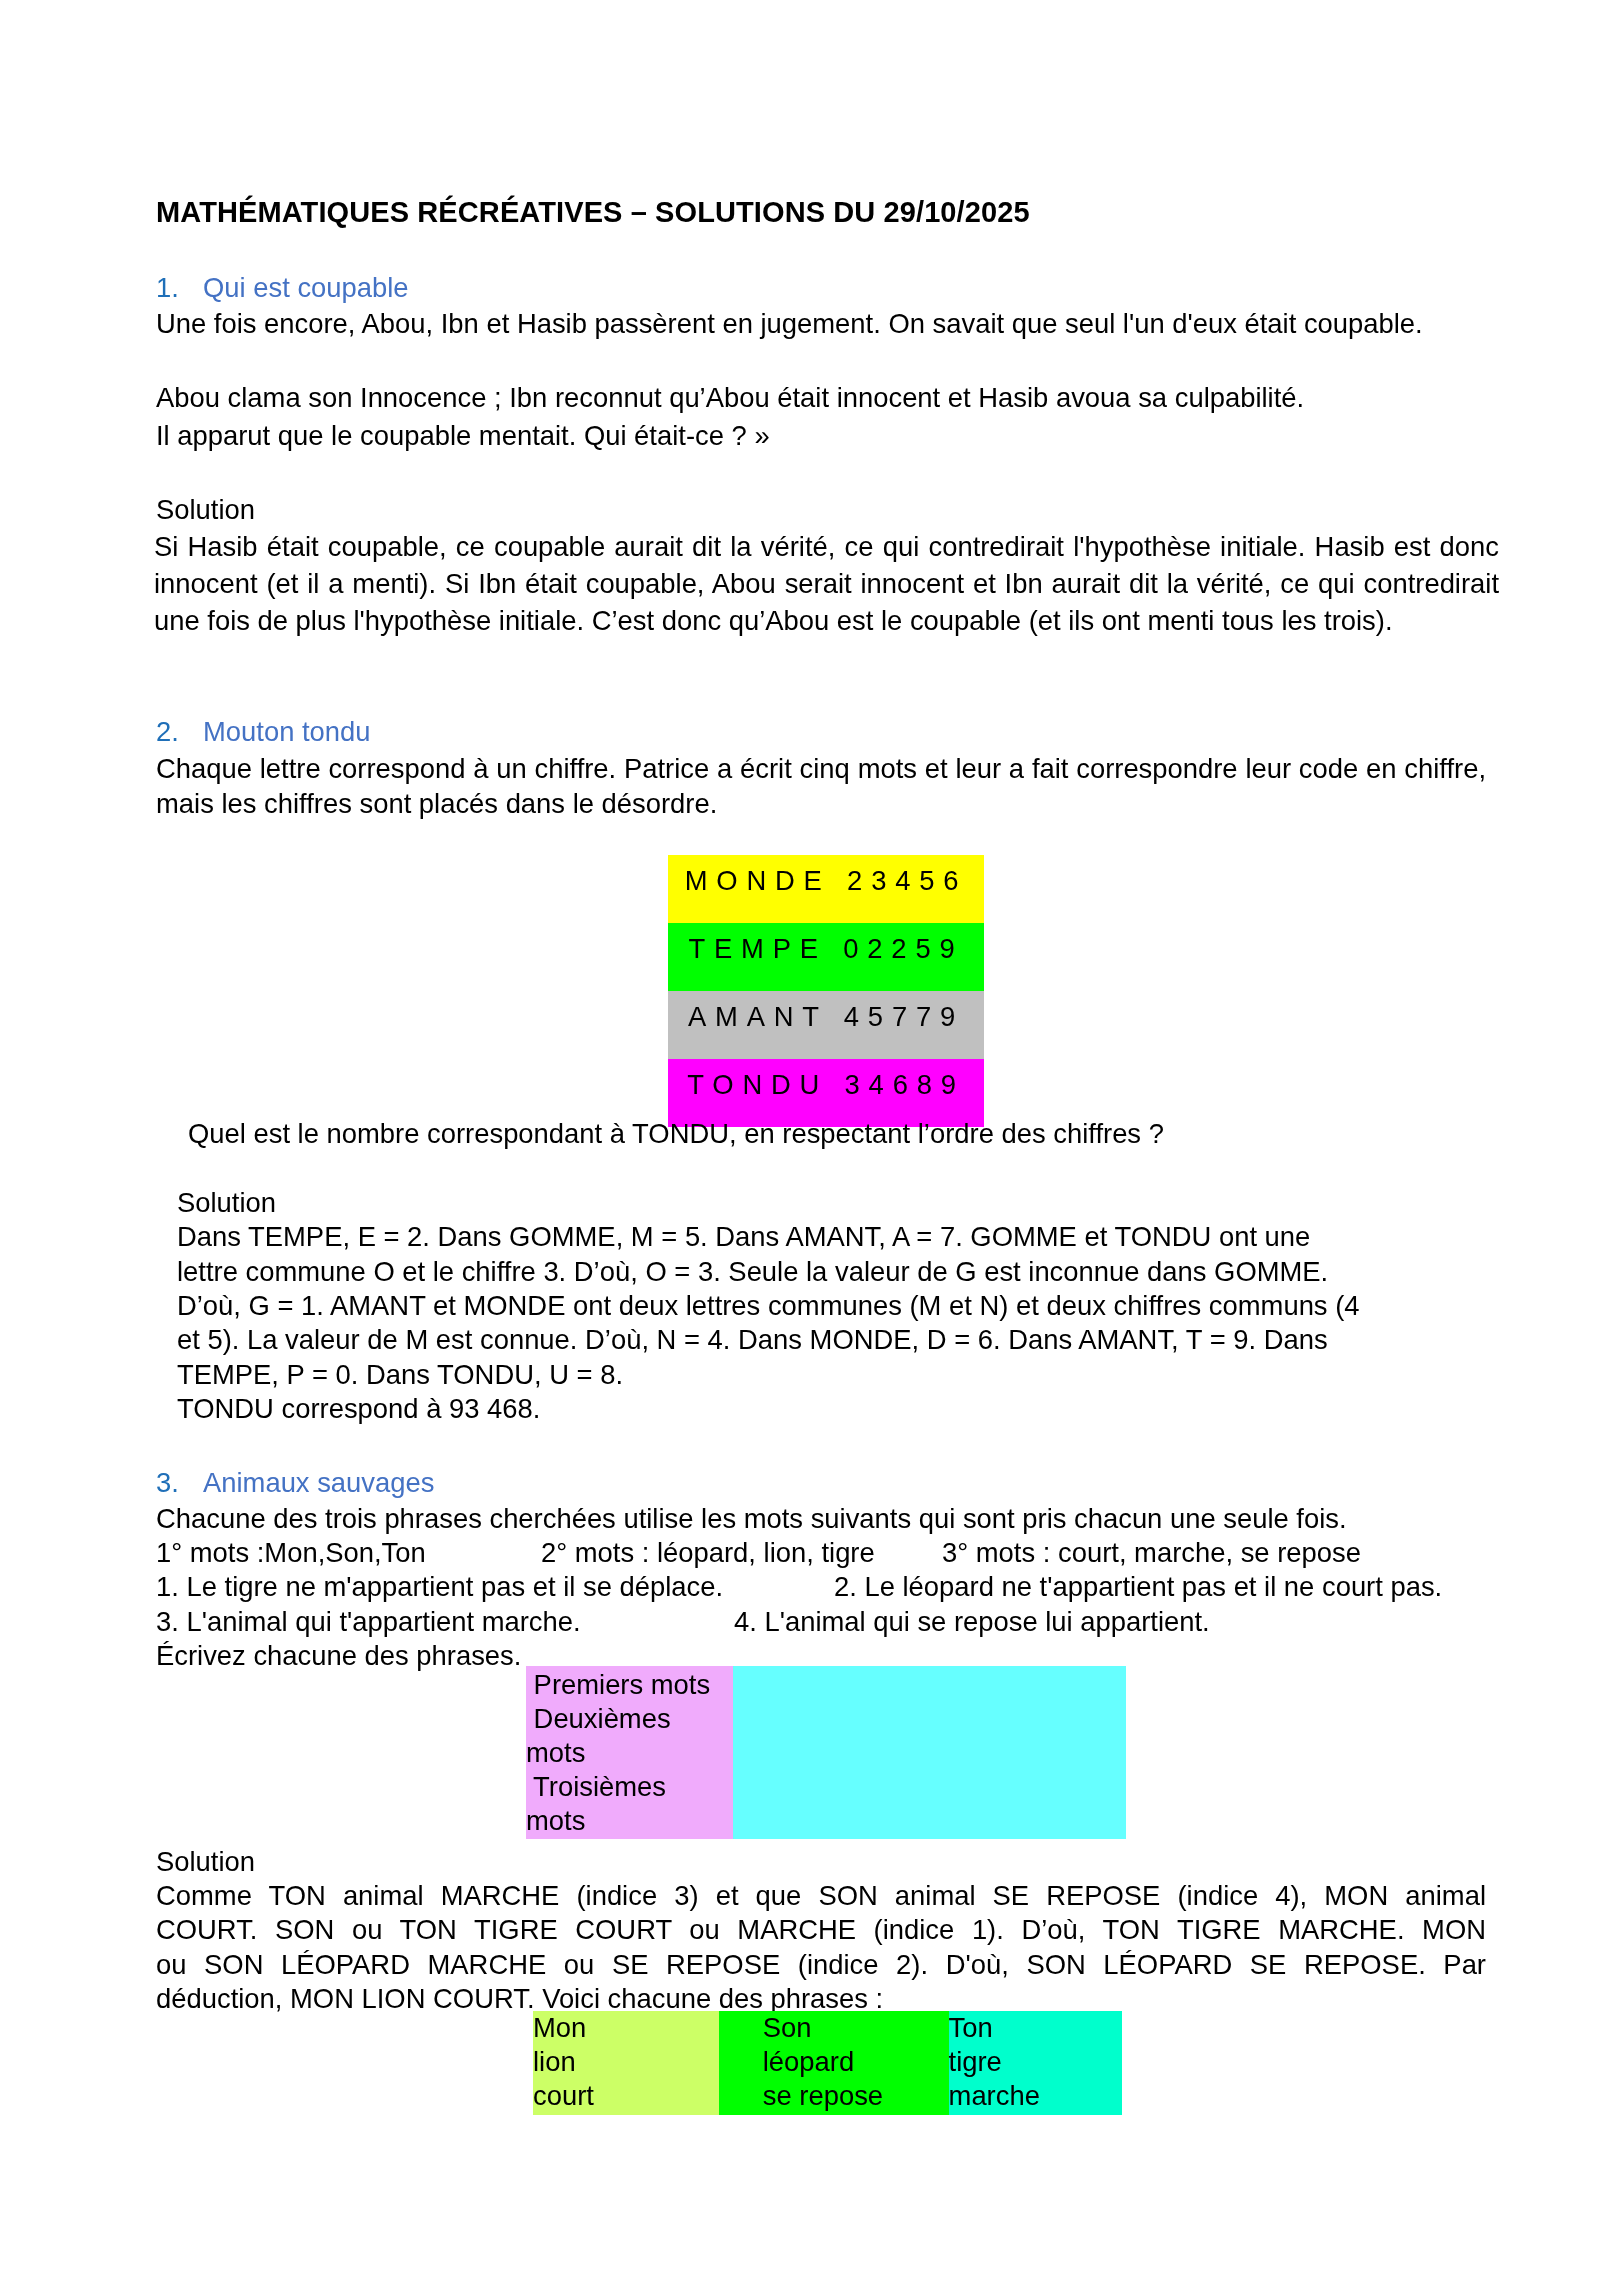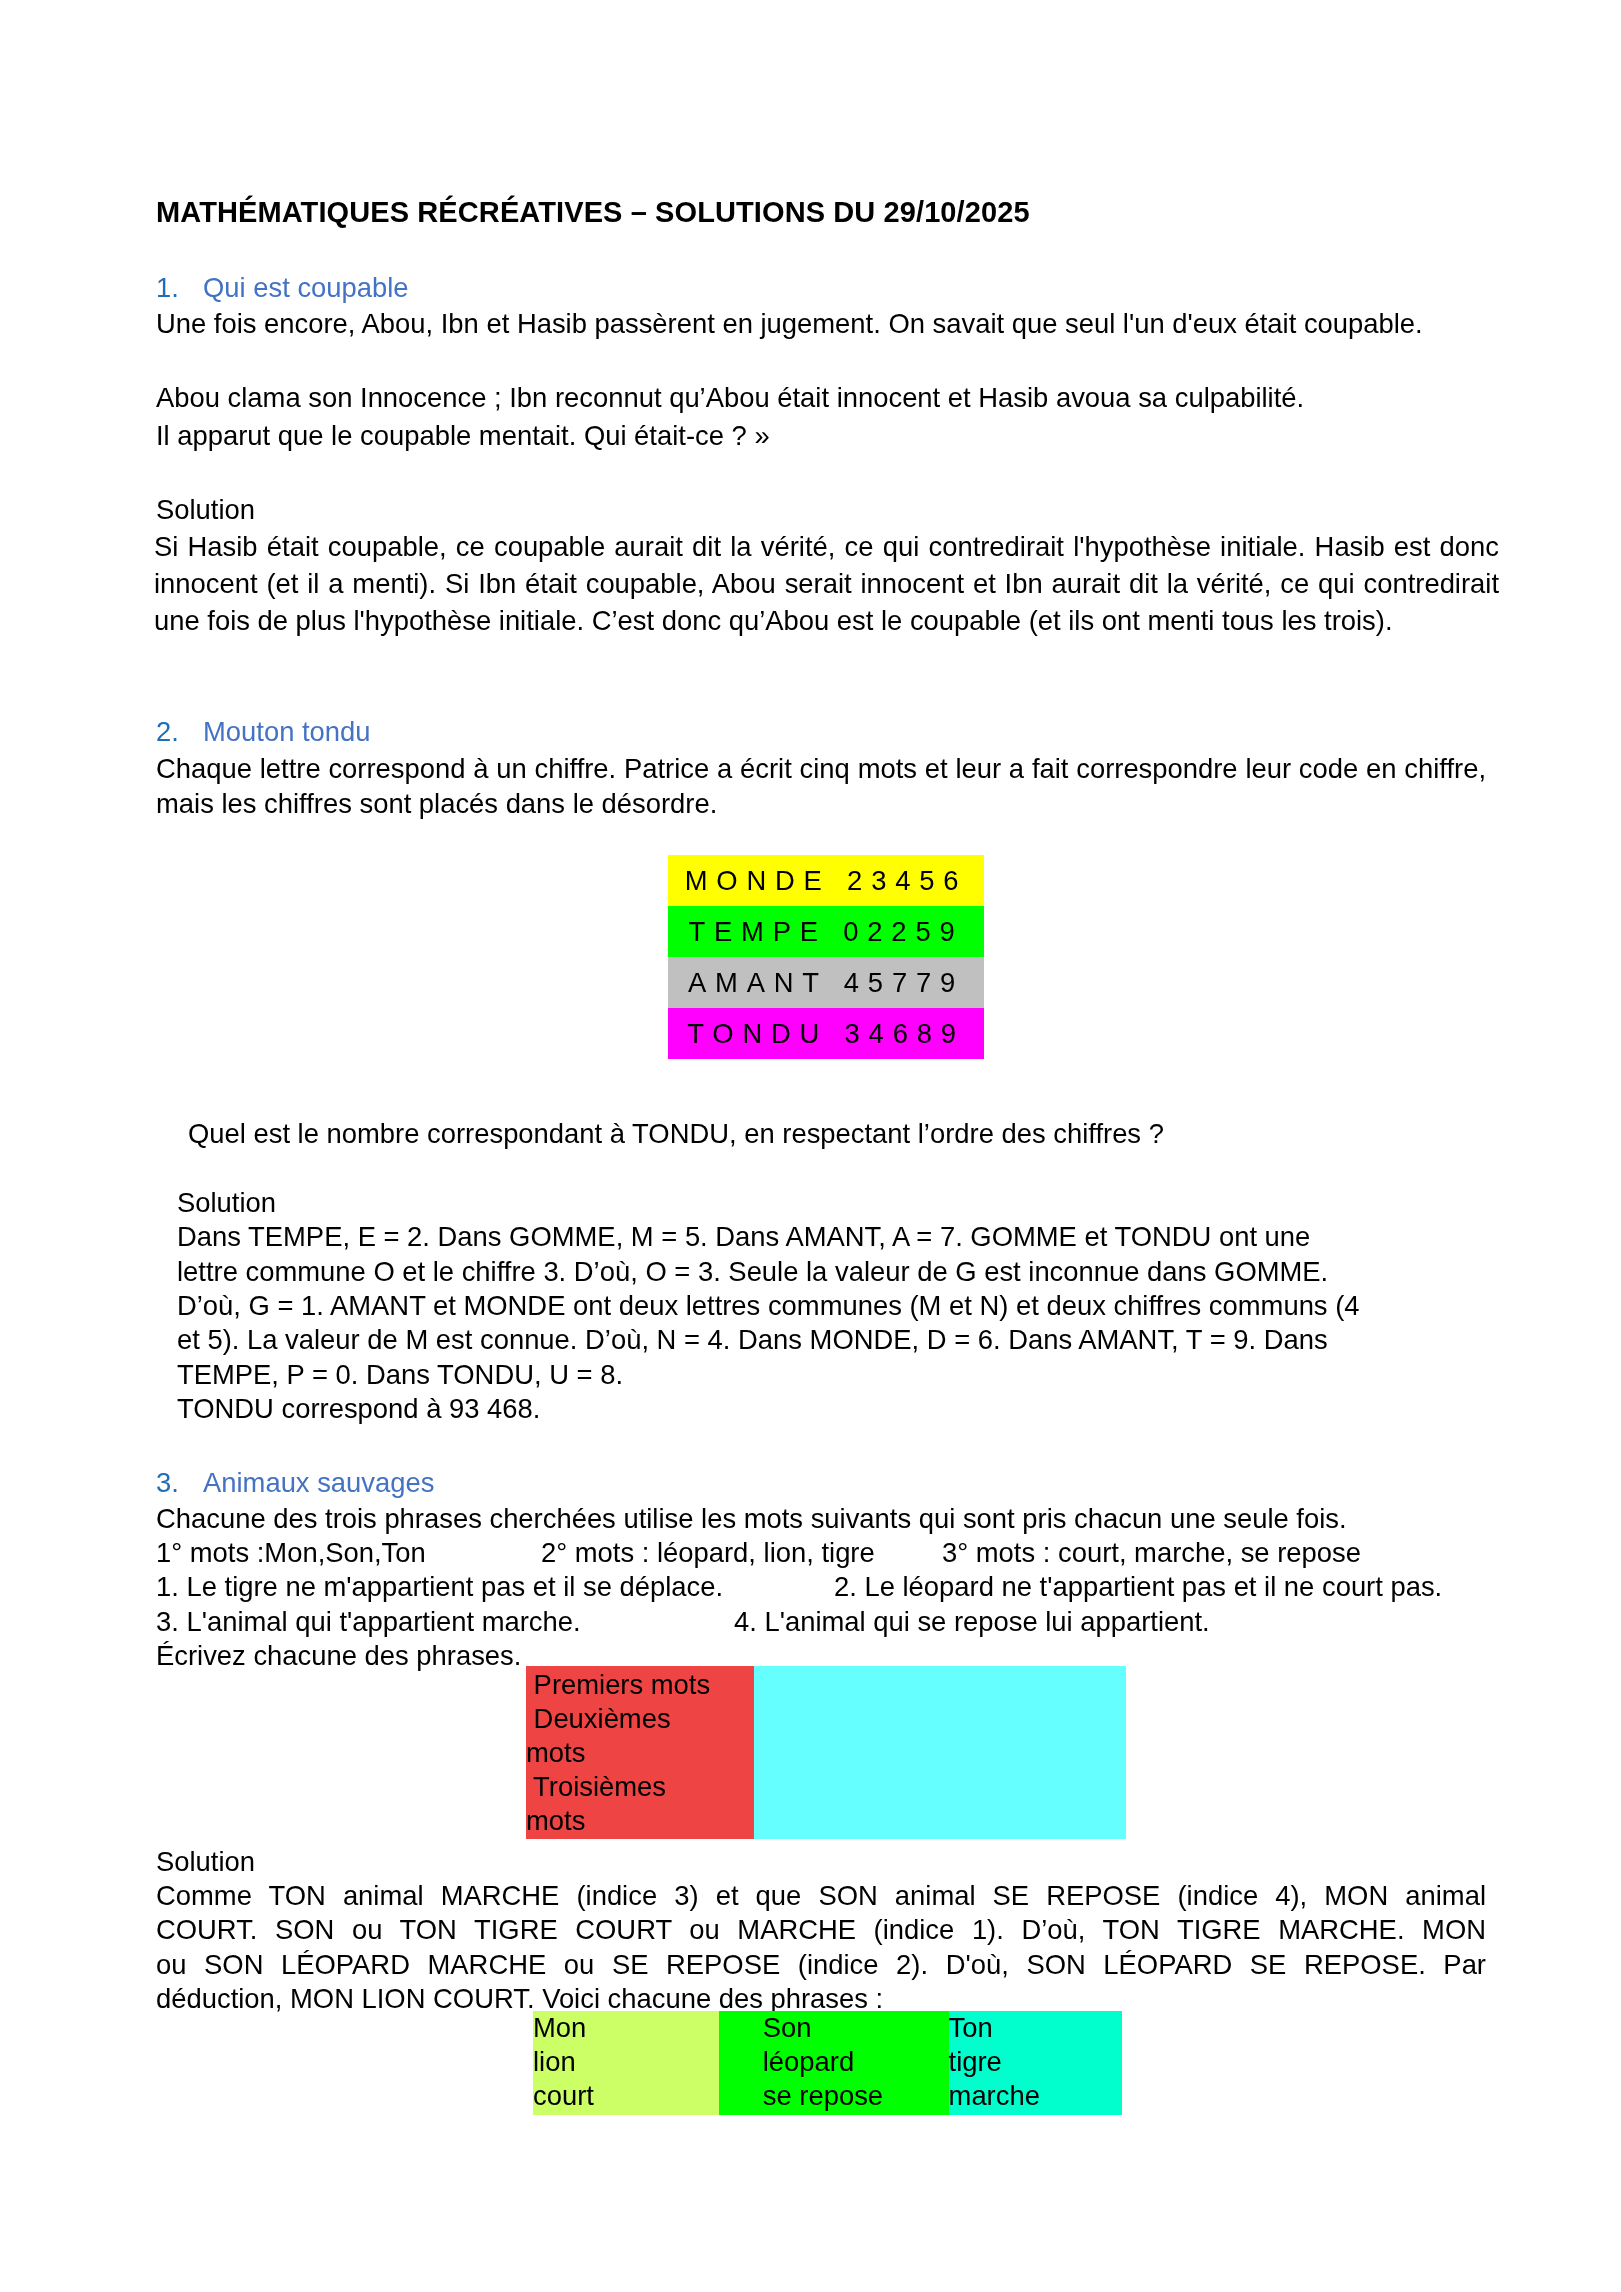--- a/index.html
+++ b/index.html
@@ -8,25 +8,25 @@
     .abs { position: absolute; white-space: nowrap; }
     .title { left: 156px; top: 196px; font-size: 29px; font-weight: bold; letter-spacing: 0.1px; }
     .h { font-size: 27.4px; color: #4472c4; }
     .h .num { color: #1f6fb8; display: inline-block; width: 47px; }
     .p { font-size: 27.4px; line-height: 37px; }
     .just { text-align: justify; text-align-last: left; white-space: normal; }
     .line { font-size: 27.4px; height: 34px; line-height: 34px; }
 
     
     .codetable { position: absolute; left: 668px; top: 855px; width: 316px; }
-    .coderow { height: 51px; line-height: 51px; font-size: 27.4px; letter-spacing: 8.8px; text-align: center; }
+    .coderow { height: 68px; line-height: 51px; font-size: 27.4px; letter-spacing: 8.8px; text-align: center; }
 
     
     .gridtable { position: absolute; left: 526px; top: 1666px; width: 600px; height: 173px; display: flex; }
-    .gridtable .lab { width: 228px; background: #ef4444; font-size: 27.4px; line-height: 34px; padding-top: 2px; }
+    .gridtable .lab { width: 207px; background: #f0abfc; font-size: 27.4px; line-height: 34px; padding-top: 2px; }
     .gridtable .lab div { white-space: nowrap; }
     .gridtable .fill { flex: 1; background: #66ffff; }
 
     
     .soltable { position: absolute; left: 533px; top: 2011px; width: 589px; height: 104px; display: flex; }
     .soltable .col { width: 196px; font-size: 27.4px; line-height: 34px; }
     .soltable .col div { white-space: nowrap; }
   </style>
 </head>
 <body>

